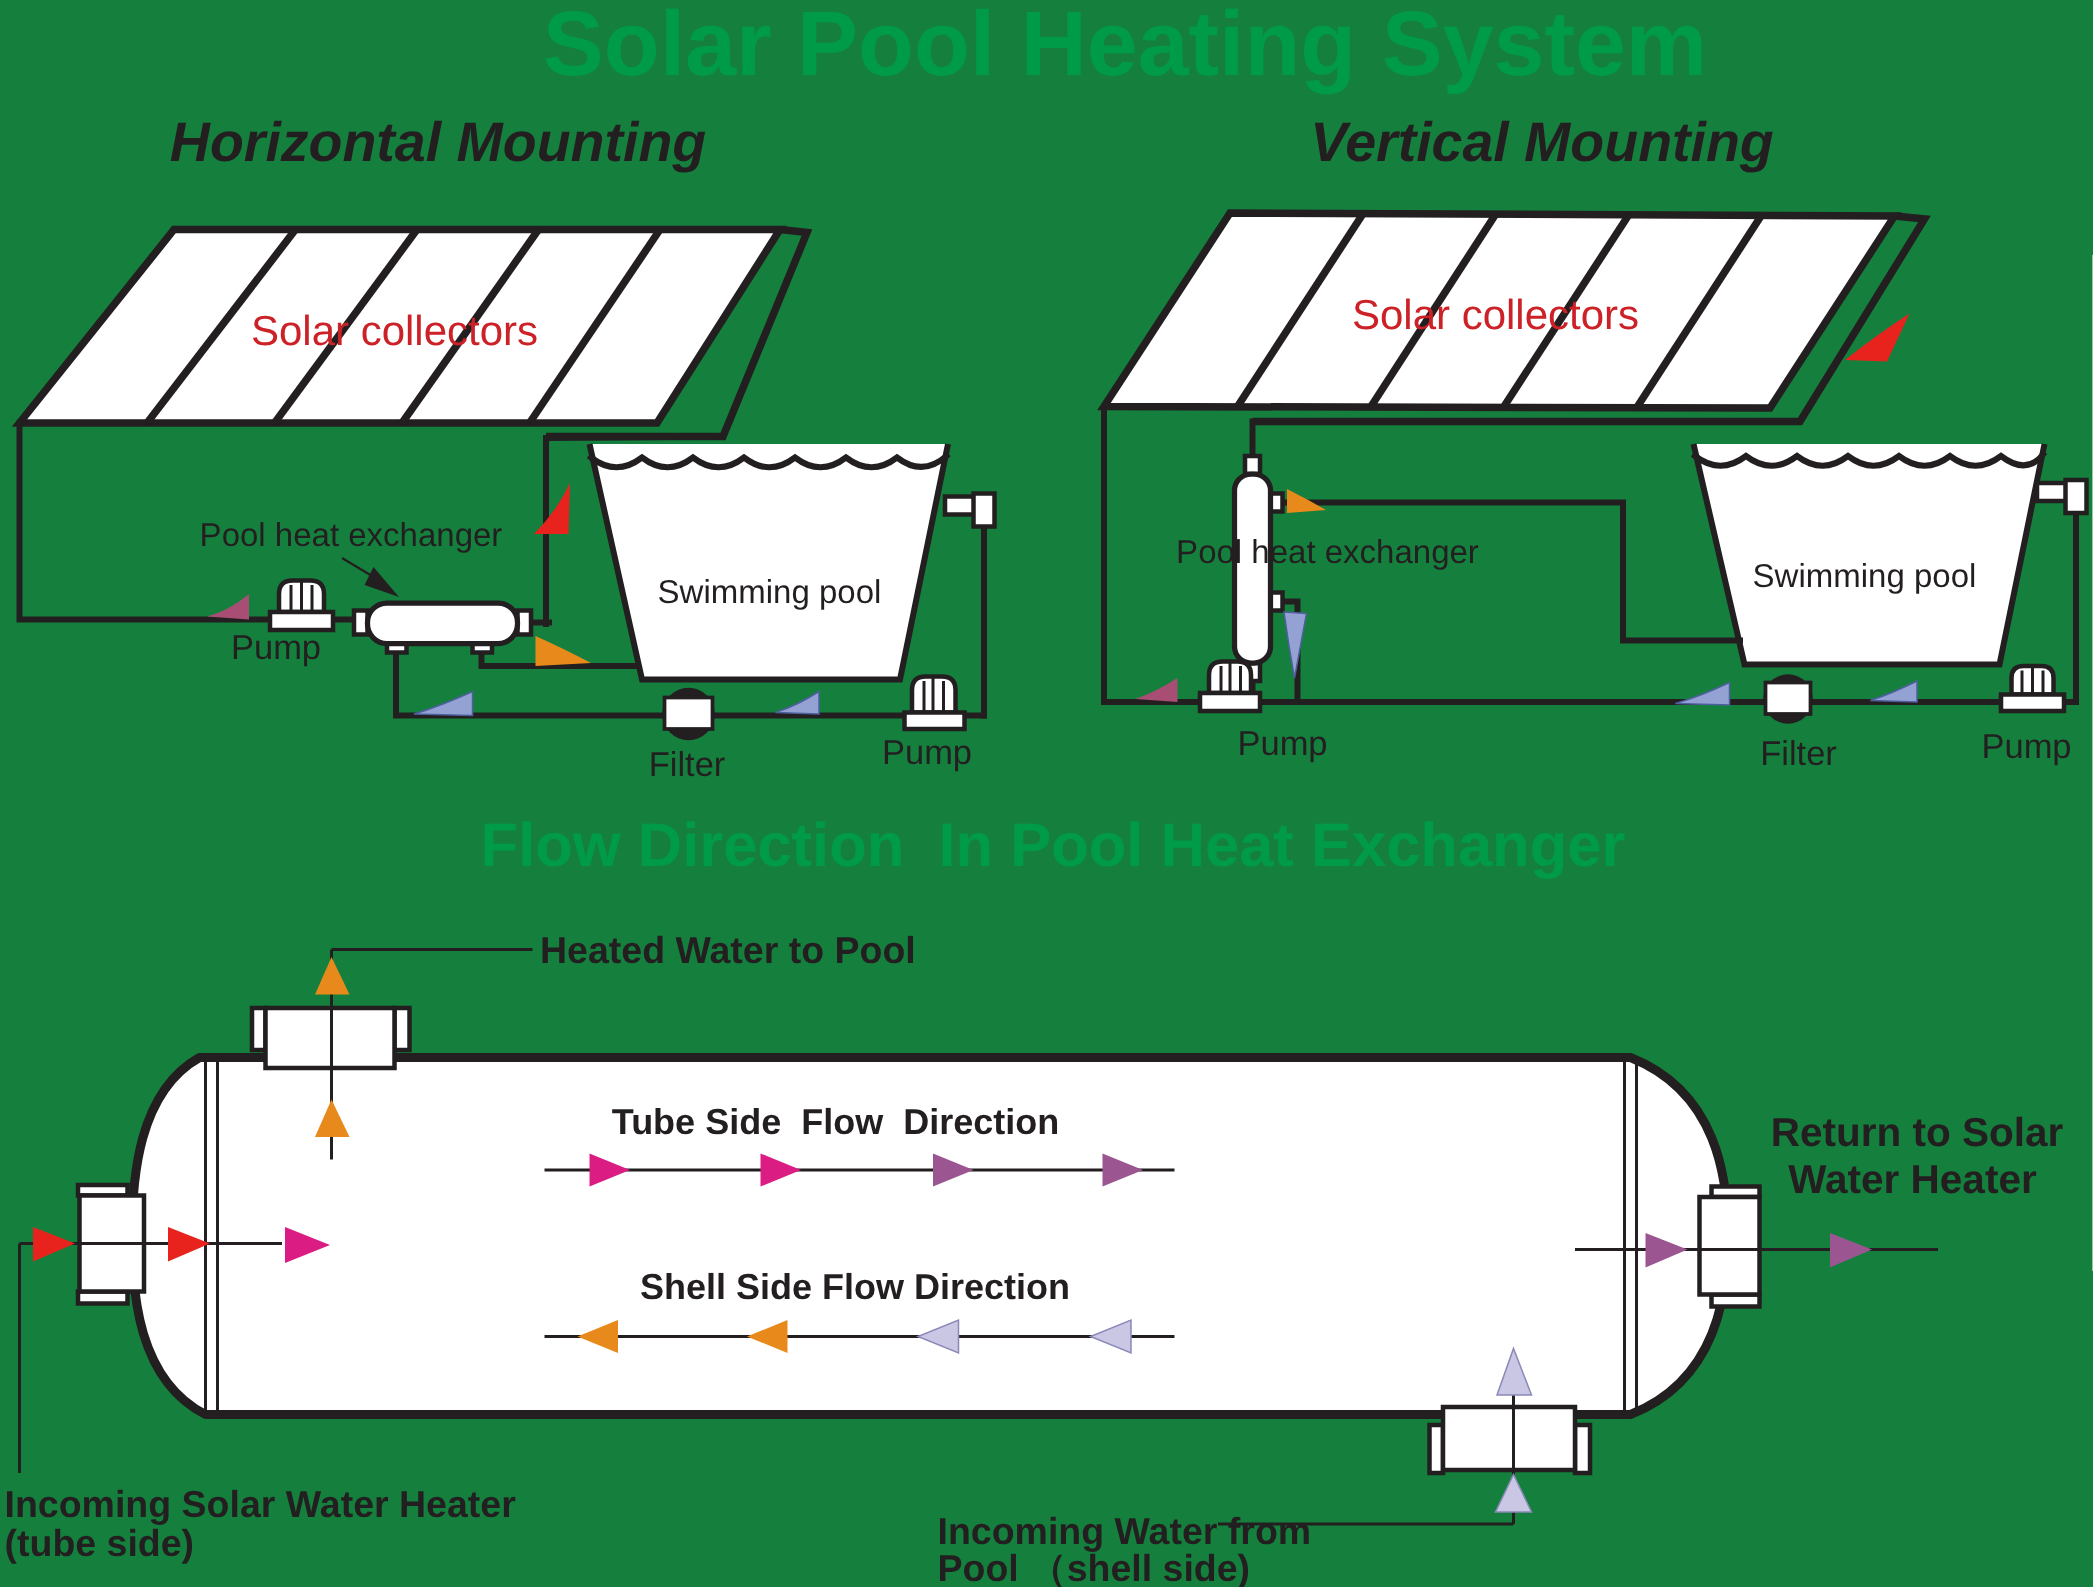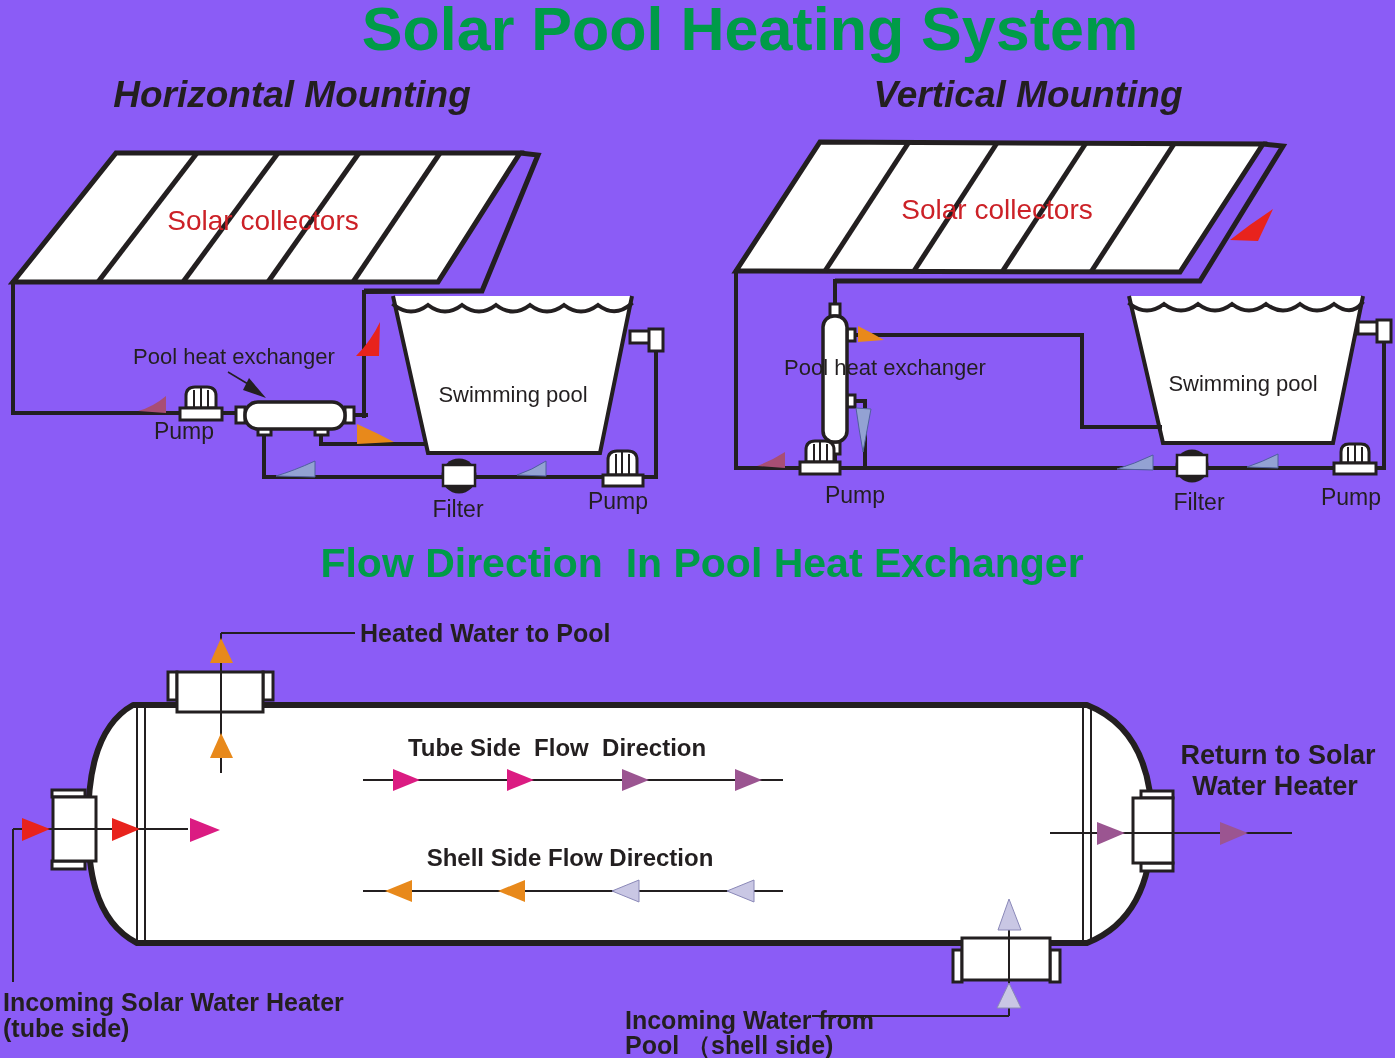--- a/index.html
+++ b/index.html
@@ -1,16 +1,16 @@
 <!DOCTYPE html>
 <html><head>
 <meta charset="utf-8">
 <style>
   html,body{margin:0;padding:0;background:#ffffff;}
-  .stage{position:relative;width:1395px;height:1058px;background:#8b5cf6;overflow:hidden;
+  .stage{position:relative;width:1395px;height:1058px;background:#15803d;overflow:hidden;
          font-family:"Liberation Sans", sans-serif;}
   svg{display:block}
   svg text{white-space:pre;fill:#231F20;font-family:"Liberation Sans", sans-serif;}
   .t-title{font-size:61px;font-weight:bold;fill:#009B48;}
   .t-sub{font-size:37px;font-weight:bold;font-style:italic;}
   .t-col{font-size:28px;fill:#CC2127;}
   .t-lbl{font-size:22px;}
   .t-sm{font-size:23px;}
   .t-flow-title{font-size:41px;font-weight:bold;fill:#009B48;}
   .t-b{font-size:25px;font-weight:bold;}

